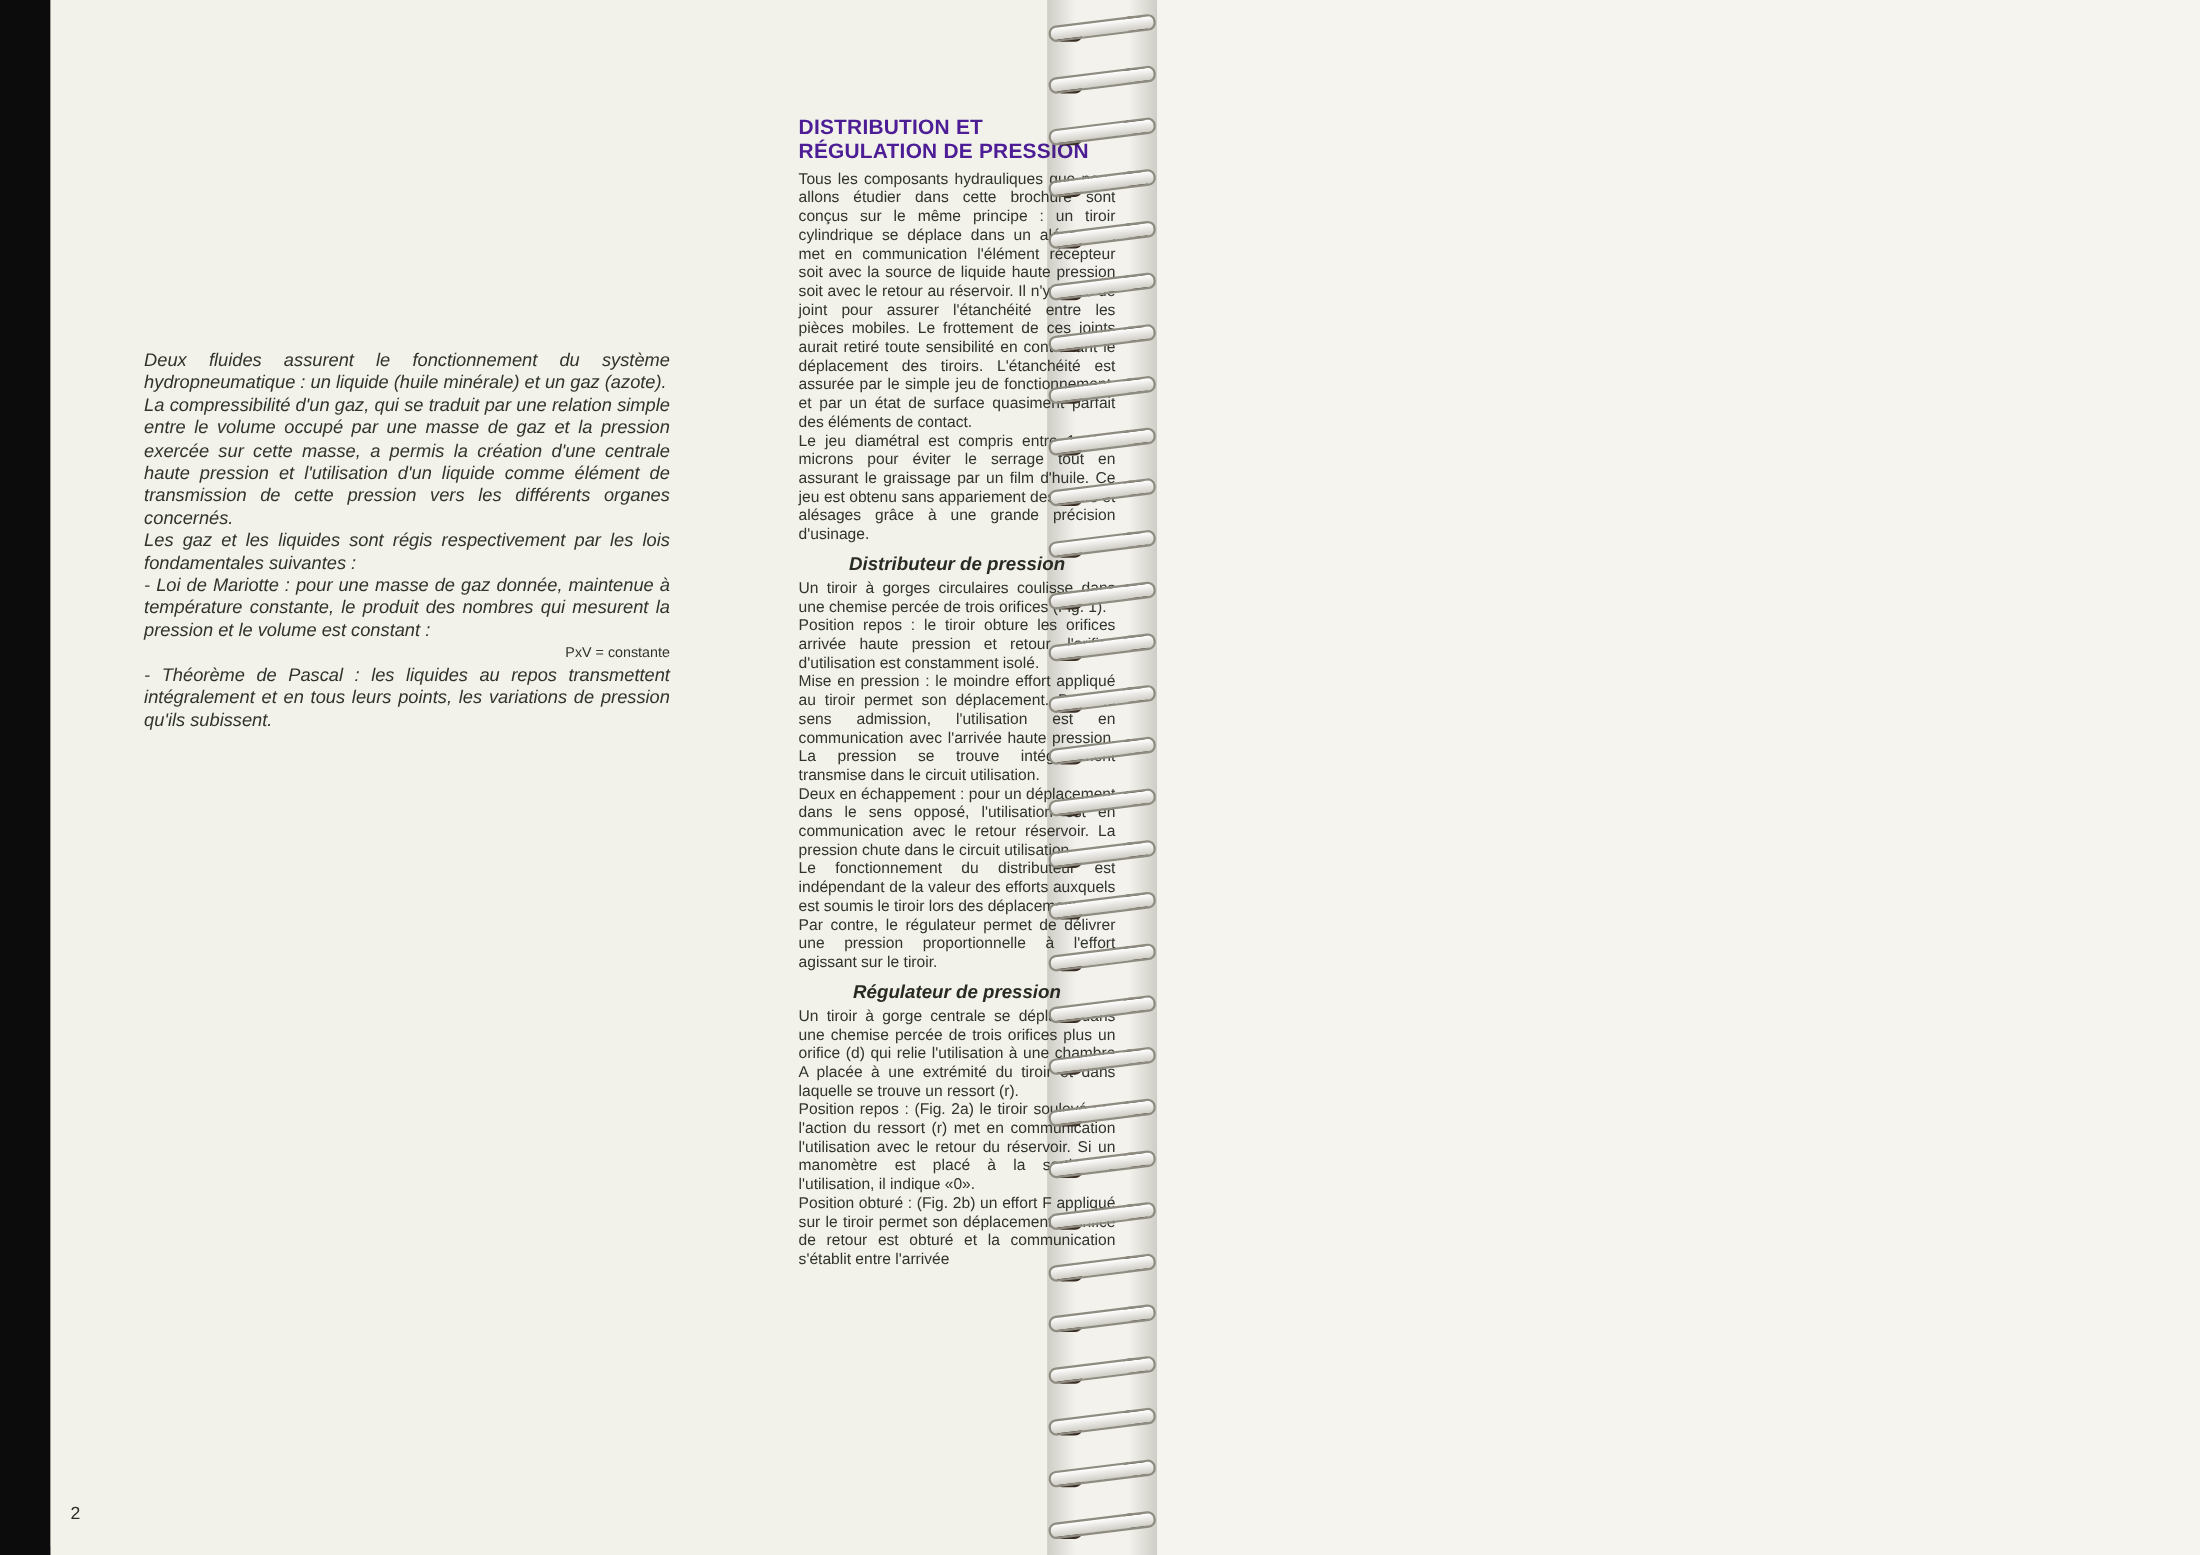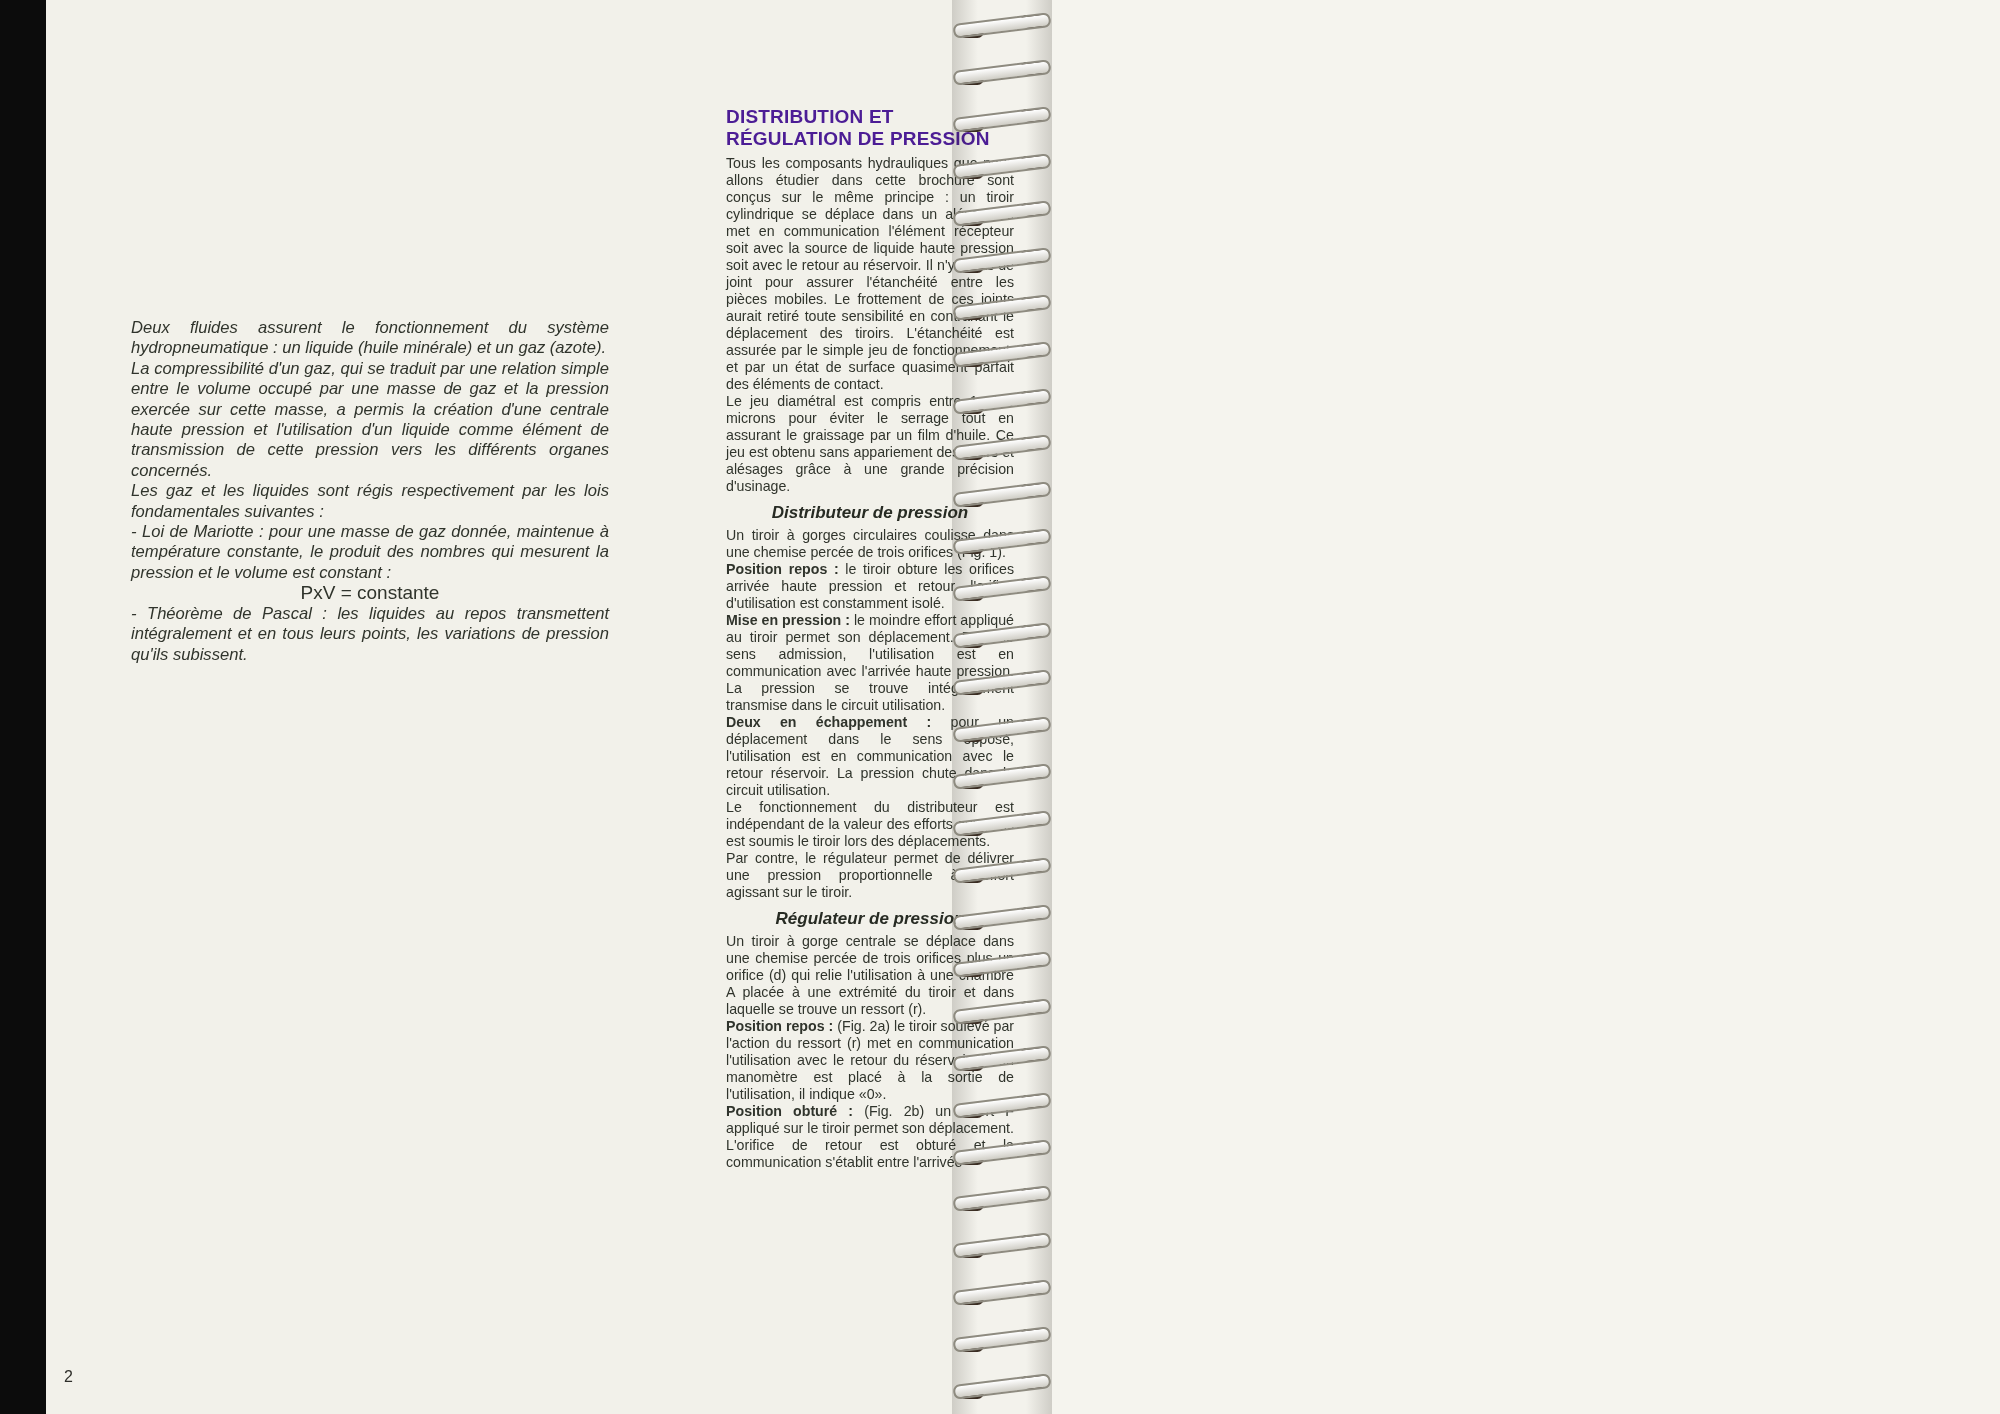--- a/index.html
+++ b/index.html
@@ -18,24 +18,24 @@
   .coil .hole{position:absolute;width:25px;height:13px;border-radius:7px;background:#3a2d23;}
   .coil .hl{left:7px;top:22px;}
   .coil .hr{right:7px;top:12px;}
   .coil .wire{position:absolute;left:1px;right:1px;top:15px;height:11px;border-radius:7px;
               background:linear-gradient(#ffffff,#cfcdc5);border:2px solid #8e8b80;transform:rotate(-7deg);}
 
   
   .main-col{position:absolute;left:85px;top:306px;width:478px;}
   .page-title{font-weight:800;font-size:31px;line-height:35px;text-align:center;color:#272b23;letter-spacing:.5px;margin-bottom:12px;}
   .main-col p{margin:0;font-size:16.6px;line-height:20.4px;text-align:justify;font-style:italic;}
-  .main-col .centerline{text-align:center;font-size:19px;line-height:20.4px;}
+  .main-col .centerline{text-align:right;font-size:13px;line-height:20.4px;}
 
   .smallcol p{margin:0;font-size:14.2px;line-height:17px;text-align:justify;}
-  .smallcol .lead{font-weight:bold;}
+  .smallcol .lead{font-weight:normal;}
   .bighead{font-weight:800;font-size:19px;line-height:21.5px;color:#4c1d95;letter-spacing:.2px;margin:0 0 6px 0;}
   .subhead{font-weight:bold;font-style:italic;font-size:17px;line-height:19px;text-align:center;margin:8px 0 5px 0;color:#272b23;}
   .mid-col{position:absolute;left:680px;top:106px;width:288px;}
   .pagenum{position:absolute;font-size:16px;color:#2e2e29;}
   .n2{left:18px;top:1368px;}
 </style>
 </head>
 <body>
 
 <div class="spread">

